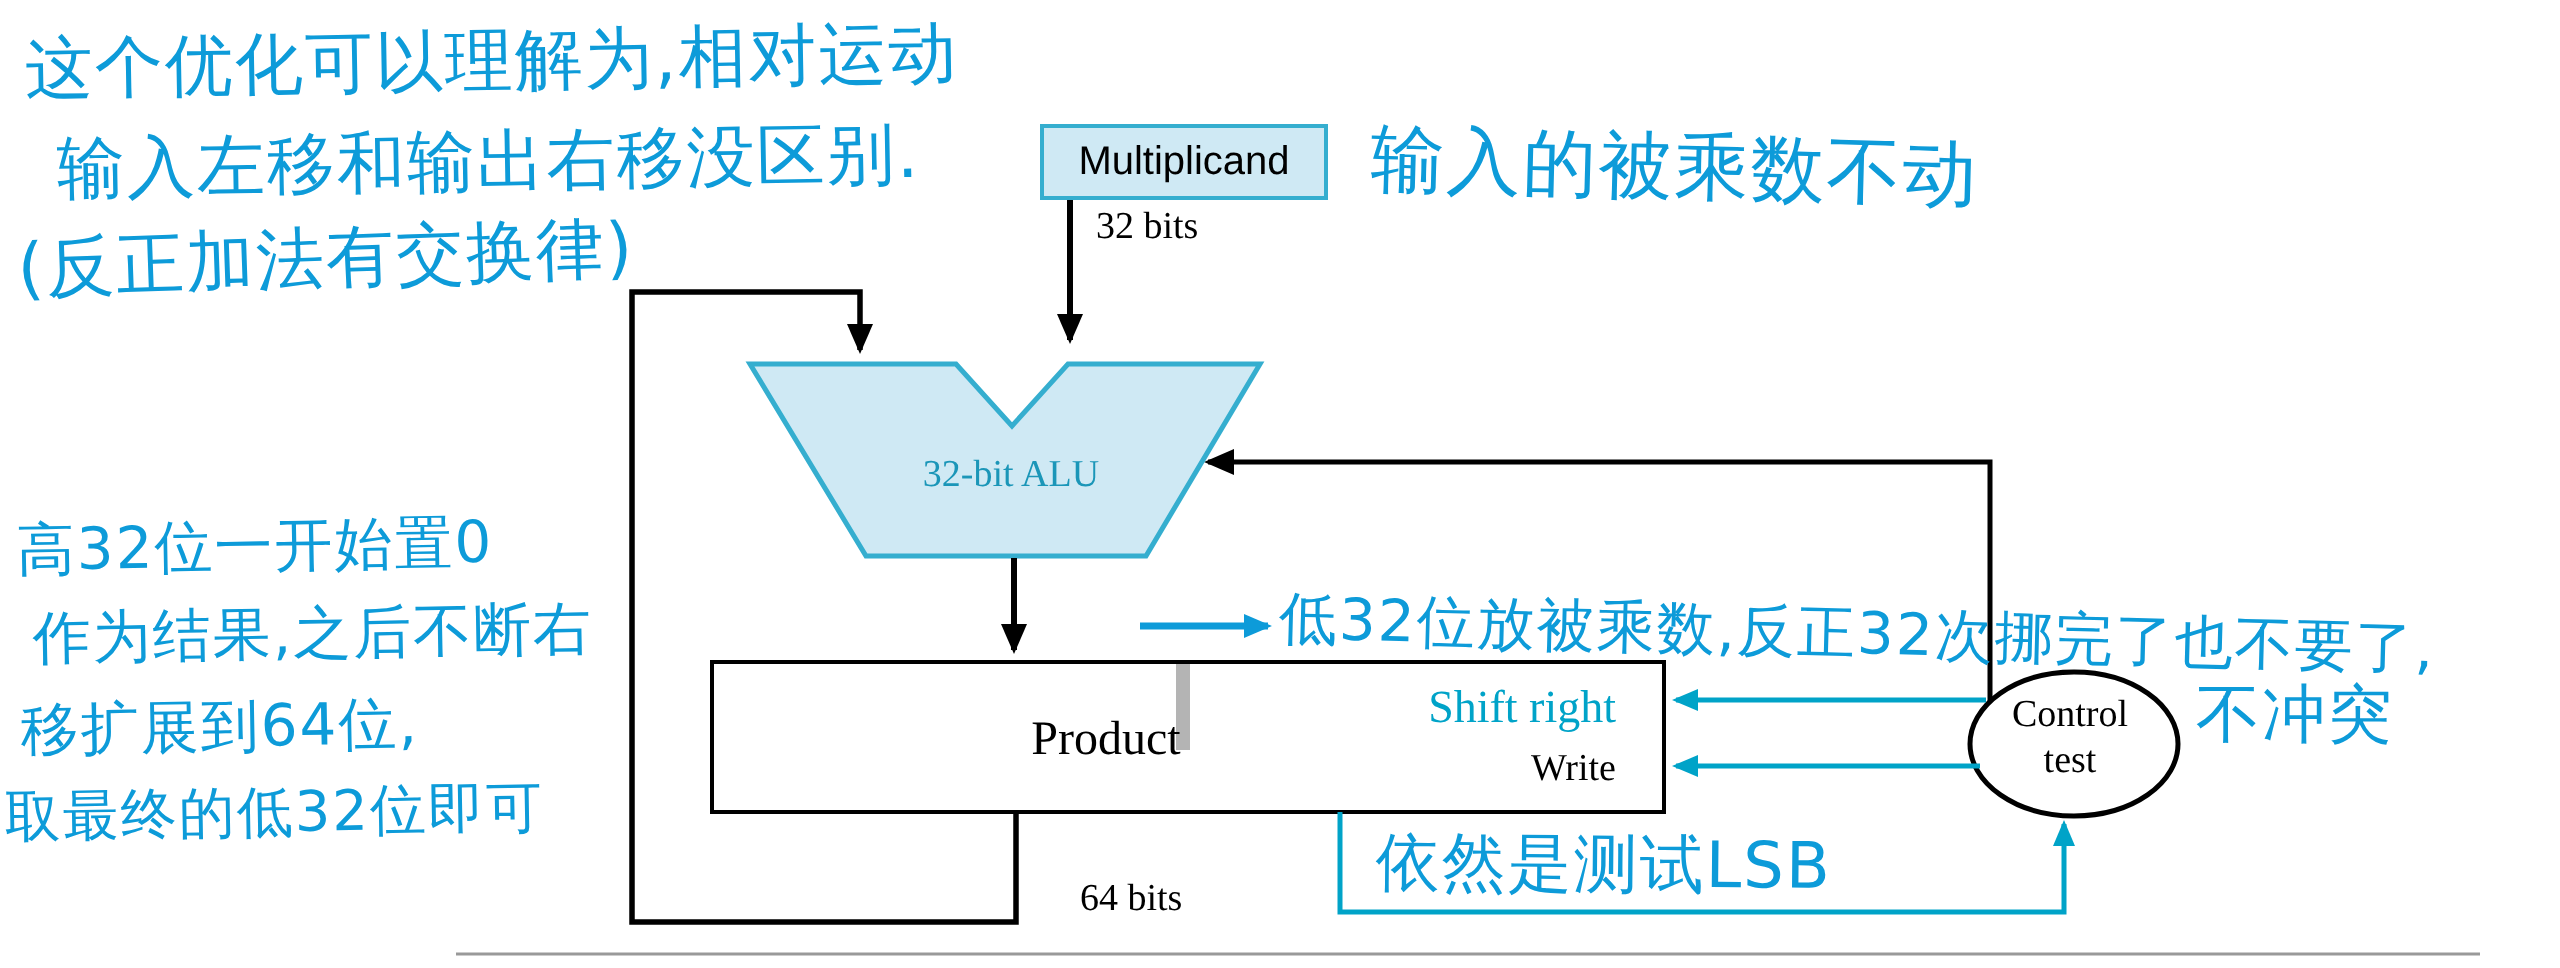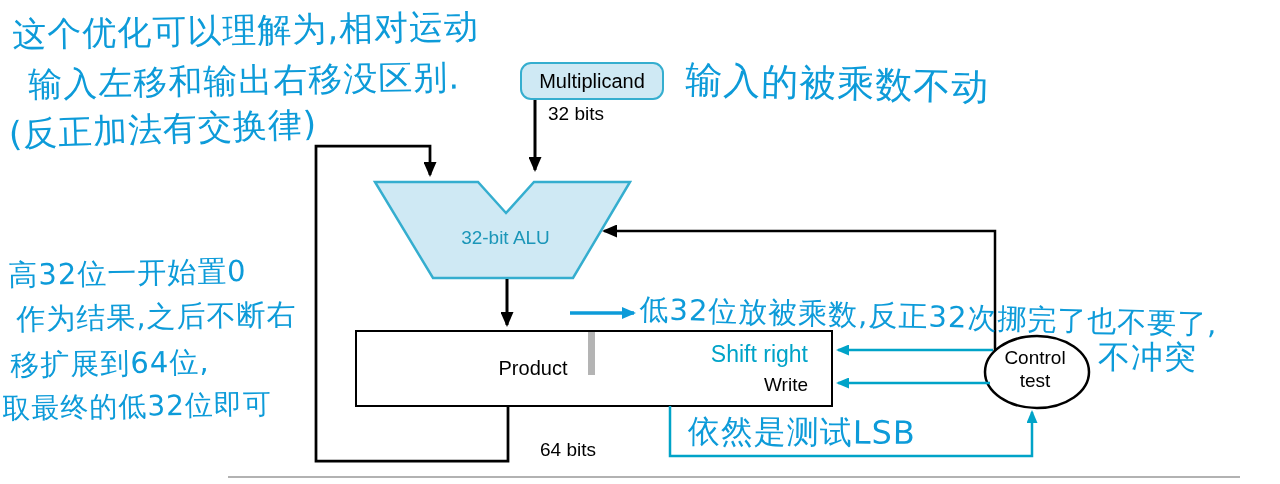--- a/index.html
+++ b/index.html
@@ -2,42 +2,42 @@
 <html style="--diagram-cyan: #35aecf; --diagram-fill: #cfe9f4; --alu-text: #1b96b8; --control-cyan: #00a3c8; --handwriting-blue: #0d9bd9; --gray-divider: #b4b4b4;"><head>
 <meta charset="utf-8">
 <style>
   html,body { margin:0; padding:0; background:#ffffff; }
   .canvas {
     position:relative; width:1280px; height:484px; background:#ffffff;
     font-family:"Liberation Sans", sans-serif; overflow:hidden;
   }
   .canvas > svg { position:absolute; left:0; top:0; z-index:2; pointer-events:none; }
   .box { position:absolute; box-sizing:border-box; z-index:1; }
-  .lbl { position:absolute; z-index:3; color:#000; white-space:nowrap; }
+  .lbl { position:absolute; z-index:3; color:#000; white-space:nowrap;font-family:Liberation Serif, serif; }
   .center { display:flex; align-items:center; justify-content:center; text-align:center; }
   .mult-box {
     background:var(--diagram-fill); border:2px solid var(--diagram-cyan);
     display:flex; align-items:center; justify-content:center;
     font-size:20px; color:#000;
   }
   .prod-box { background:#ffffff; border:2px solid #000; }
   .alu-text { color:var(--alu-text); }
   .ctrl-cyan { color:var(--control-cyan); }
   .hw {
     position:absolute; z-index:4; color:var(--handwriting-blue);
     font-family:"DejaVu Sans", sans-serif; white-space:nowrap;
     letter-spacing:1px; transform-origin:left top;
   }
 </style>
 </head>
 <body>
 
 <div class="canvas">
 
-  <div class="box mult-box" style="left:520px; top:62px; width:144px; height:38px;border-radius:11px;">
+  <div class="box mult-box" style="left:520px; top:62px; width:144px; height:38px;">
     <span>Multiplicand</span>
   </div>
 
   <div class="box prod-box" style="left:355px; top:330px; width:478px; height:77px;"></div>
 
   <svg width="1280" height="484" viewBox="0 0 1280 484">
     <defs>
       <marker id="arrow-k" markerWidth="15" markerHeight="13" refX="13" refY="6.5" orient="auto" markerUnits="userSpaceOnUse">
         <path d="M0,0 L15,6.5 L0,13 Z" fill="#000"></path>
       </marker>
@@ -70,21 +70,21 @@
 
     <line x1="570" y1="313" x2="634" y2="313" style="stroke:var(--handwriting-blue)" stroke-width="3.5" marker-end="url(#arrow-h)"></line>
 
     <line x1="228" y1="477" x2="1240" y2="477" stroke="#999" stroke-width="1.5"></line>
   </svg>
 
   <div class="lbl" style="left:548px; top:103px; font-size:19px;">32 bits</div>
 
   <div class="lbl center alu-text" style="left:433px; top:227px; width:145px; font-size:19px;text-align:right;">32-bit ALU</div>
 
-  <div class="lbl center" style="left:478px; top:357px; width:110px; font-size:20px;">Product</div>
+  <div class="lbl center" style="left:498px; top:357px; width:110px; font-size:24px;">Product</div>
 
   <div class="lbl ctrl-cyan" style="left:690px; top:341px; width:118px; text-align:right; font-size:23px;">Shift right</div>
 
   <div class="lbl" style="left:690px; top:374px; width:118px; text-align:right; font-size:19px;">Write</div>
 
   <div class="lbl" style="left:540px; top:411px; font-size:19px;margin-top:28px;">64 bits</div>
 
   <div class="lbl" style="left:985px; top:346px; width:100px; text-align:center; font-size:19px; line-height:23px;">
     <div>Control</div>
     <div>test</div>

